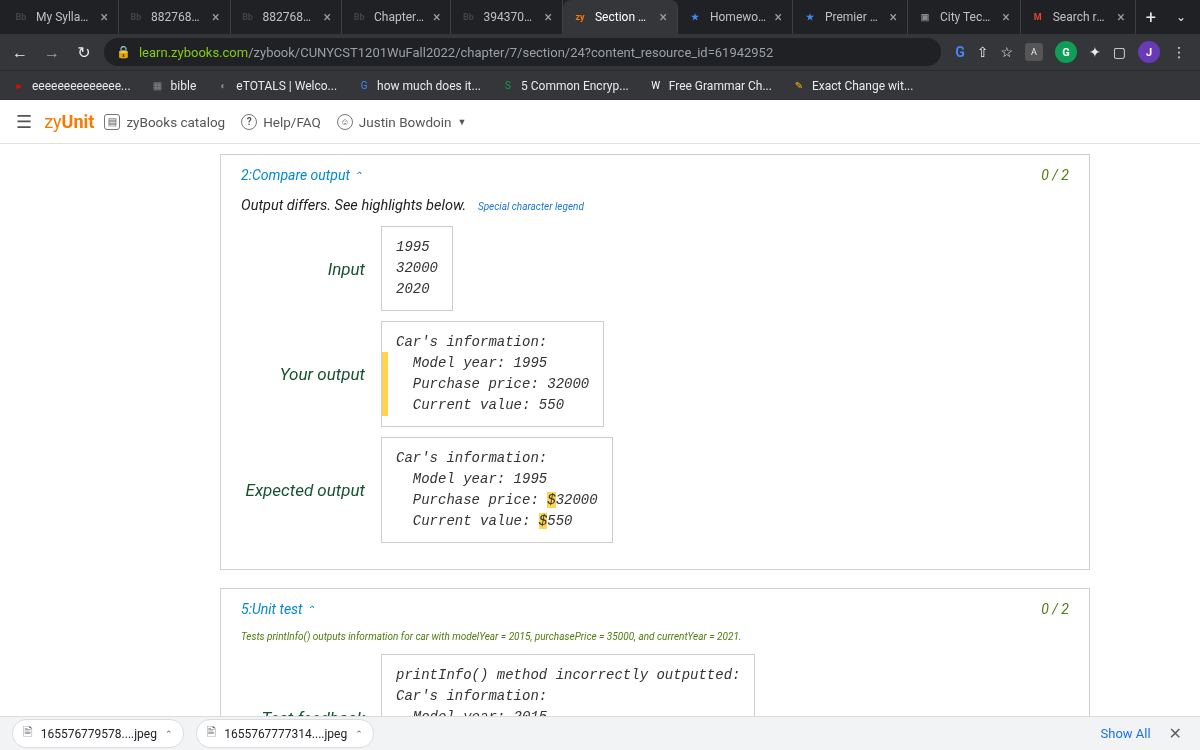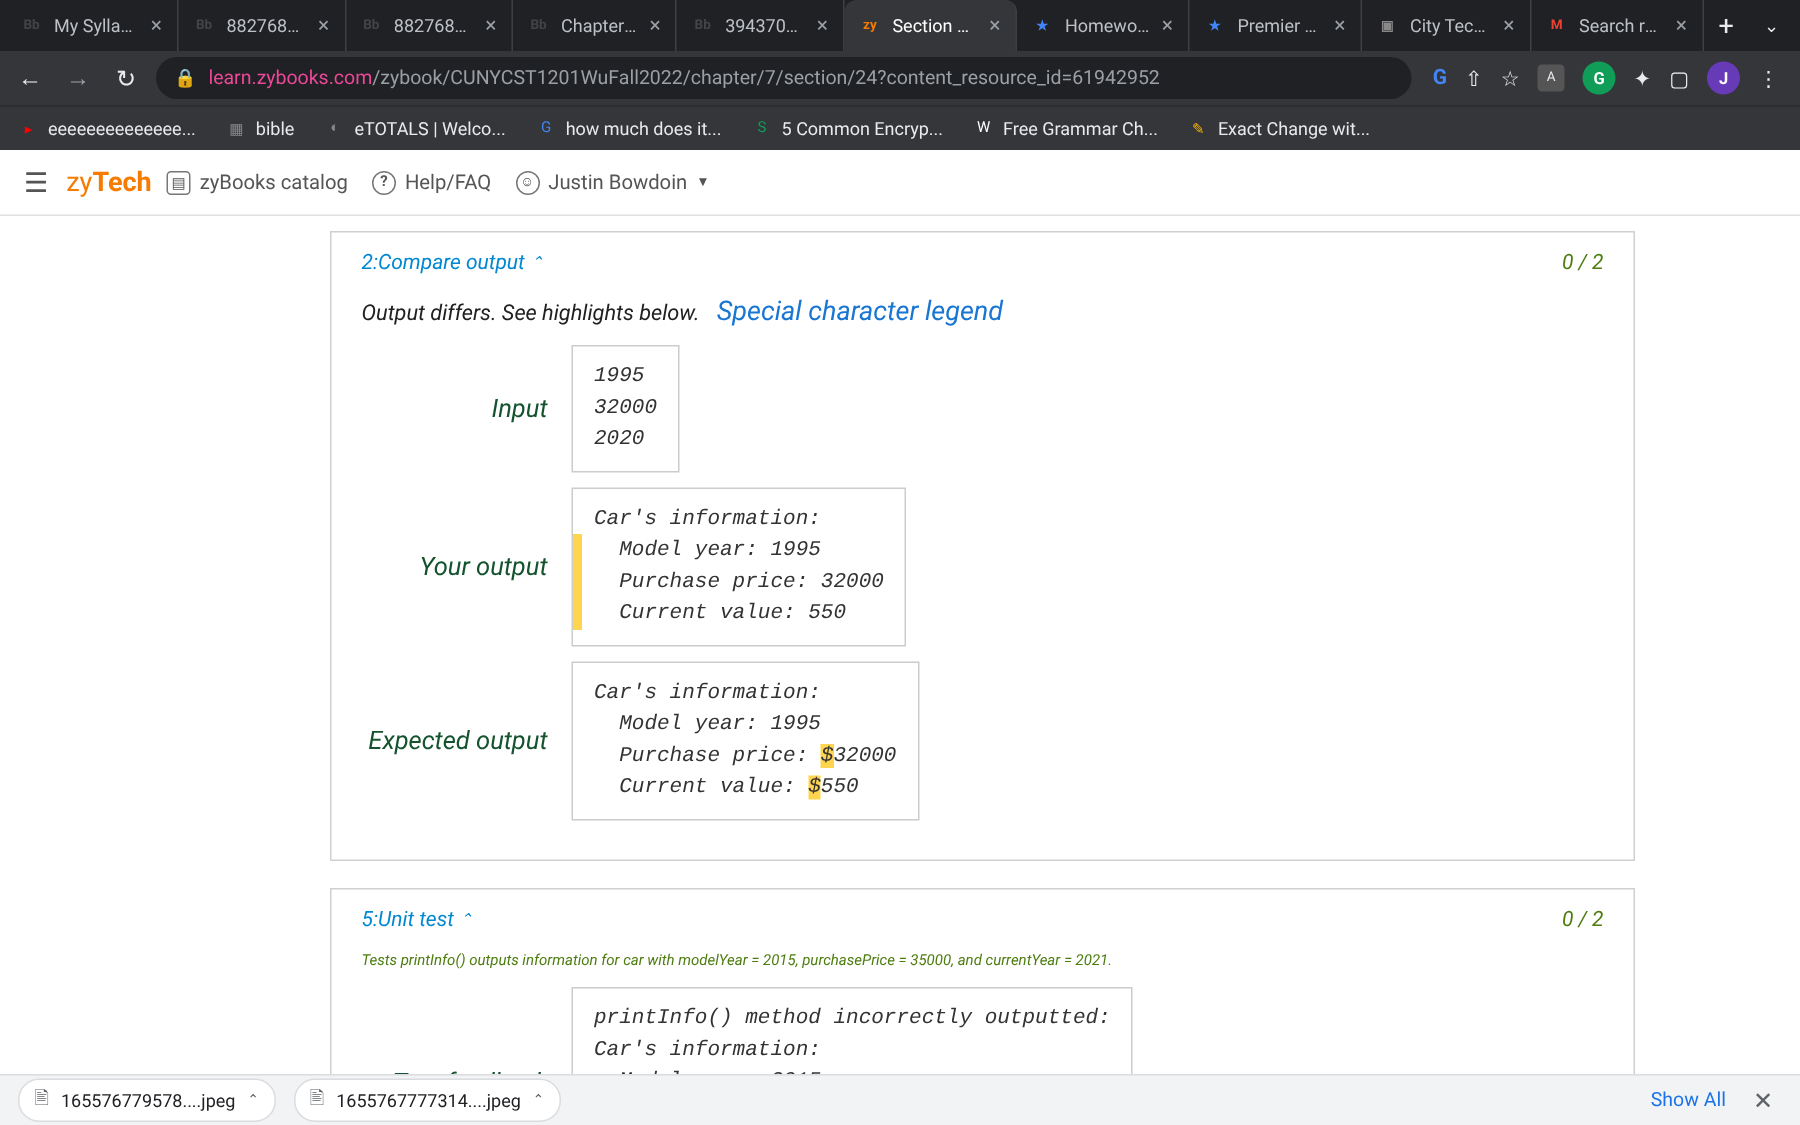--- a/index.html
+++ b/index.html
@@ -15,21 +15,21 @@
 .tab-close { font-size: 14px; color: #9aa0a6; flex-shrink: 0; }
 .tab-add { color: #e8eaed; padding: 0 10px; font-size: 18px; cursor: pointer; }
 .tab-dropdown { color: #e8eaed; padding: 0 10px; font-size: 12px; cursor: pointer; }
 
 .addr-bar { display: flex; align-items: center; height: 36px; padding: 0 8px; gap: 8px; background: #35363a; }
 .nav-btn { color: #9aa0a6; font-size: 16px; padding: 4px; cursor: pointer; width: 24px; text-align: center; }
 .nav-btn.enabled { color: #e8eaed; }
 .url-box { flex: 1; background: #202124; border-radius: 14px; height: 28px; display: flex; align-items: center; padding: 0 12px; gap: 8px; font-size: 13px; }
 .lock-icon { color: #9aa0a6; font-size: 12px; }
 .url-text { color: #9aa0a6; }
-.url-text .domain { color: #ec4899; }
+.url-text .domain { color: #84cc16; }
 .addr-icons { display: flex; gap: 12px; align-items: center; padding: 0 6px; }
 .addr-icon { color: #e8eaed; font-size: 14px; cursor: pointer; }
 .circle-icon { width: 22px; height: 22px; border-radius: 50%; display: flex; align-items: center; justify-content: center; font-size: 11px; font-weight: bold; }
 
 .bookmarks { display: flex; align-items: center; height: 30px; padding: 0 12px; gap: 20px; background: #35363a; font-size: 12px; color: #e8eaed; border-top: 1px solid #2a2b2e; }
 .bookmark { display: flex; align-items: center; gap: 6px; cursor: pointer; white-space: nowrap; }
 .bm-icon { width: 14px; height: 14px; display: inline-flex; align-items: center; justify-content: center; font-size: 10px; }
 
 
 .zy-header { display: flex; align-items: center; height: 44px; padding: 0 16px; border-bottom: 1px solid #e0e0e0; background: #fff; }
@@ -44,21 +44,21 @@
 .person-icon { width: 16px; height: 16px; border: 1.5px solid #777; border-radius: 50%; display: inline-flex; align-items: center; justify-content: center; font-size: 9px; }
 
 
 .content { padding: 10px 0 0 0; height: calc(750px - 34px - 36px - 30px - 44px - 34px); overflow: hidden; font-style: italic; }
 .test-container { max-width: 870px; margin: 0 auto 0 220px; }
 .test-block { border: 1px solid #d0d0d0; padding: 16px 20px; margin-bottom: 18px; position: relative; }
 .test-header { display: flex; justify-content: space-between; color: #0288d1; font-size: 14px; margin: -4px 0 14px 0; }
 .test-title { cursor: pointer; display: flex; align-items: center; gap: 4px; }
 .score { color: #4d7c0f; font-size: 14px; }
 .diff-msg { font-size: 14.5px; color: #212121; margin-bottom: 6px; }
-.legend-link { color: #1976d2; font-size: 18px; margin-left: 8px; cursor: pointer; }
+.legend-link { color: #1976d2; font-size: 10px; margin-left: 8px; cursor: pointer; }
 
 .io-table { margin-top: 12px; }
 .io-row { display: flex; align-items: center; margin-bottom: 10px; }
 .io-label { width: 140px; text-align: right; padding-right: 16px; font-size: 17px; color: #14532d; }
 .io-box { border: 1px solid #ccc; padding: 10px 14px; font-family: "Courier New", monospace; font-size: 14px; color: #333; line-height: 1.5; white-space: pre; }
 .hl { background: #ffd54f; }
 .test-desc { font-size: 10px; color: #4d7c0f; margin: 12px 0; }
 
 
 .download-bar { position: fixed; bottom: 0; left: 0; right: 0; height: 34px; background: #f1f3f4; border-top: 1px solid #dadce0; display: flex; align-items: center; padding: 0 12px; gap: 12px; font-size: 13px; color: #202124; }
@@ -175,21 +175,21 @@
       </div>
       <div class="bookmark">
         <span class="bm-icon" style="color:#f4b400">✎</span>
         <span>Exact Change wit...</span>
       </div>
     </div>
 </div>
 
 <div class="zy-header">
   <span class="menu-icon">☰</span>
-  <span class="zy-logo"><span>zy</span><b>Tech</b></span>
+  <span class="zy-logo"><span>zy</span><b>Unit</b></span>
   <div class="zy-right">
     <span class="zy-right-item">
         <span class="small-icon">▤</span>
         <span>zyBooks catalog</span>
       </span>
     <span class="zy-right-item">
         <span class="circle-q">?</span>
         <span>Help/FAQ</span>
       </span>
     <span class="zy-right-item">

